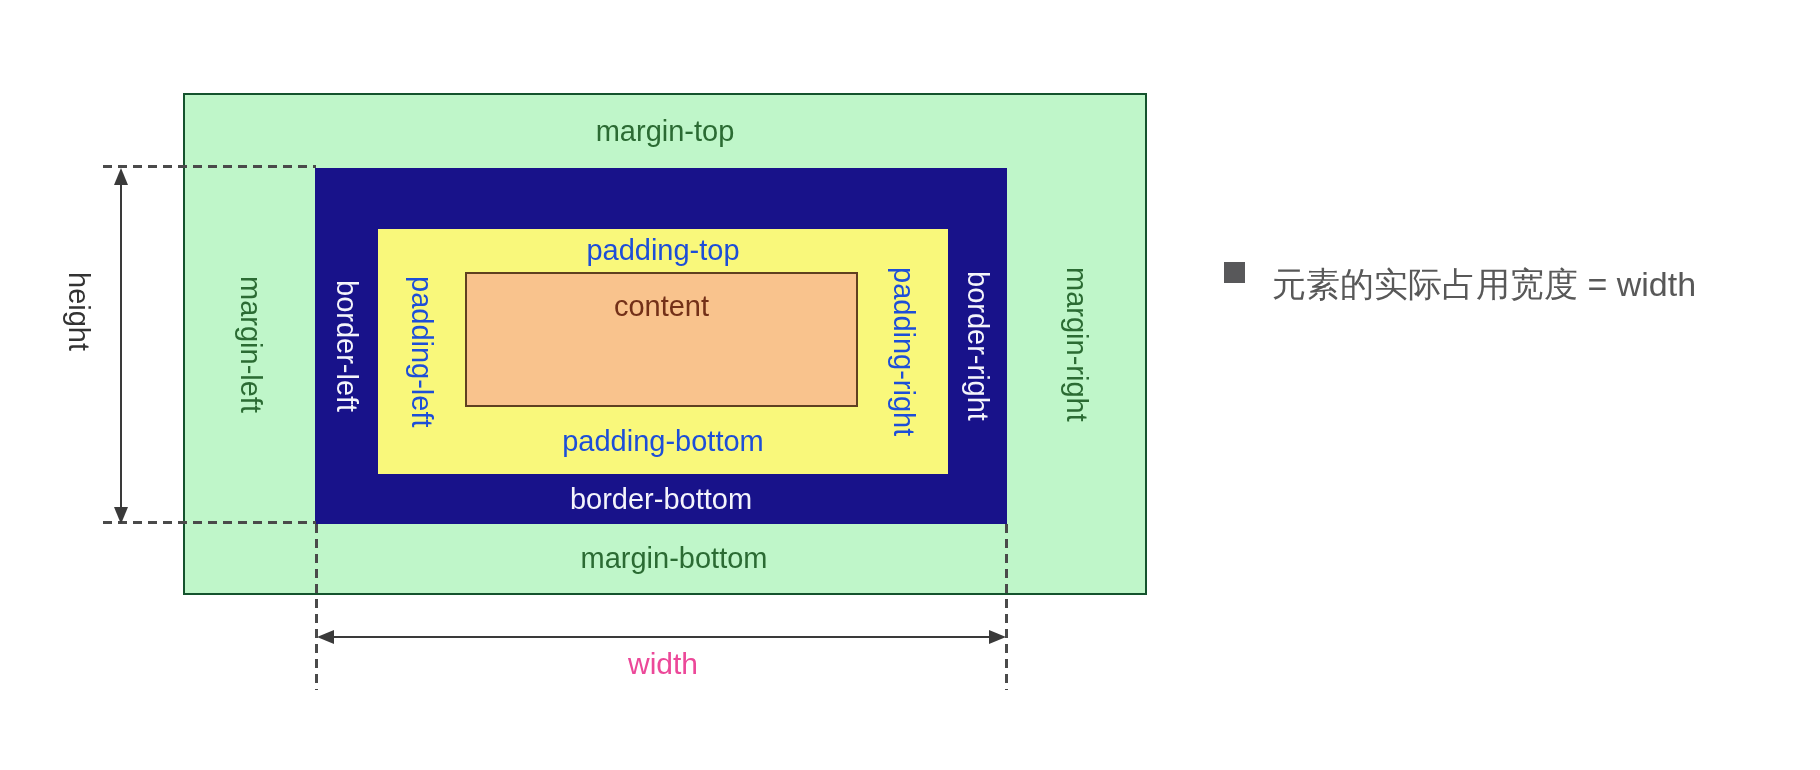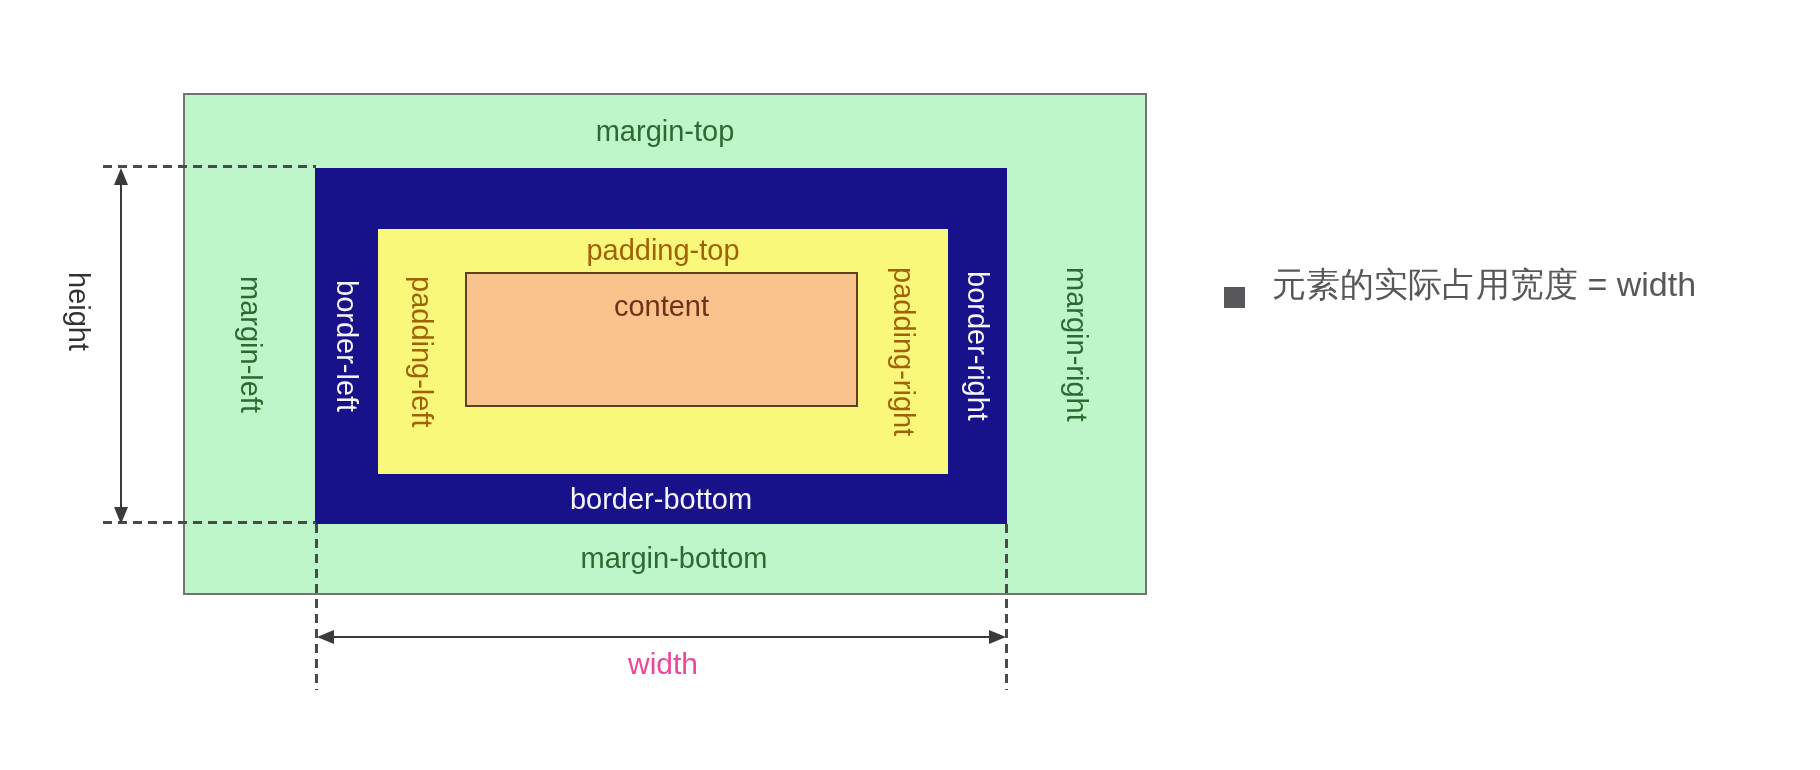--- a/index.html
+++ b/index.html
@@ -14,21 +14,21 @@
     height: 770px;
     background: #ffffff;
     overflow: hidden;
   }
 
   
   .box { position: absolute; box-sizing: border-box; }
   .margin-box {
     left: 183px; top: 93px; width: 964px; height: 502px;
     background: #bff6c9;
-    border: 2px solid #737373;
+    border: 2px solid #14532d;
   }
   .border-box {
     left: 130px; top: 73px; width: 692px; height: 356px;
     background: #18128a;
   }
   .padding-box {
     left: 63px; top: 61px; width: 570px; height: 245px;
     background: #f9f87b;
   }
   .content-box {
@@ -51,21 +51,21 @@
     display: flex; justify-content: center; align-items: center;
   }
   .col {
     position: absolute; top: 0; bottom: 0;
     display: flex; justify-content: center; align-items: center;
   }
   .vtext { writing-mode: vertical-rl; }
 
   .lbl-margin  { color: #2b6b33; }
   .lbl-border  { color: #f4f4fb; }
-  .lbl-padding { color: #a16207; }
+  .lbl-padding { color: #1d4ed8; }
   .lbl-content { color: #733018; }
 
   .row-margin-top     { top: 0;    height: 73px; }
   .row-margin-bottom  { bottom: 0; height: 69px; padding-left: 18px; }
   .row-border-top     { top: 0;    height: 61px; }
   .row-border-bottom  { bottom: 0; height: 50px; }
   .row-padding-top    { top: 0;    height: 43px; }
   .row-padding-bottom { bottom: 0; height: 65px; }
 
   .col-margin-left   { left: 0;  width: 130px; }
@@ -124,21 +124,21 @@
     font-size: 29px; color: #333333;
   }
   .width-label {
     position: absolute; left: 563px; top: 647px; width: 200px;
     text-align: center; font-size: 30px; color: #ec4899;
   }
 
   
   .note-row {
     position: absolute; left: 1224px; height: 46px;
-    display: flex; align-items: flex-end; gap: 27px;
+    display: flex; align-items: flex-start; gap: 27px;
     font-size: 34px; color: #585858;
     white-space: nowrap;
     font-family: "Liberation Sans", "DejaVu Sans", sans-serif;
   }
   .note-row-1 { top: 262px; }
   .note-row-2 { top: 326px; }
   .note-bullet {
     width: 21px; height: 21px; background: #58585a; flex: 0 0 auto;
   }
 </style>
@@ -161,20 +161,21 @@
       <div class="row row-border-bottom lbl lbl-border">border-bottom</div>
       <div class="col col-border-left">
         <span class="vtext lbl lbl-border">border-left</span>
       </div>
       <div class="col col-border-right">
         <span class="vtext lbl lbl-border">border-right</span>
       </div>
 
       <div class="box padding-box">
         <div class="row row-padding-top lbl lbl-padding">padding-top</div>
+        <div class="row row-padding-bottom lbl lbl-padding">padding-bottom</div>
         <div class="col col-padding-left">
           <span class="vtext lbl lbl-padding">padding-left</span>
         </div>
         <div class="col col-padding-right">
           <span class="vtext lbl lbl-padding">padding-right</span>
         </div>
 
         <div class="box content-box">
           <span class="lbl lbl-content">content</span>
         </div>

